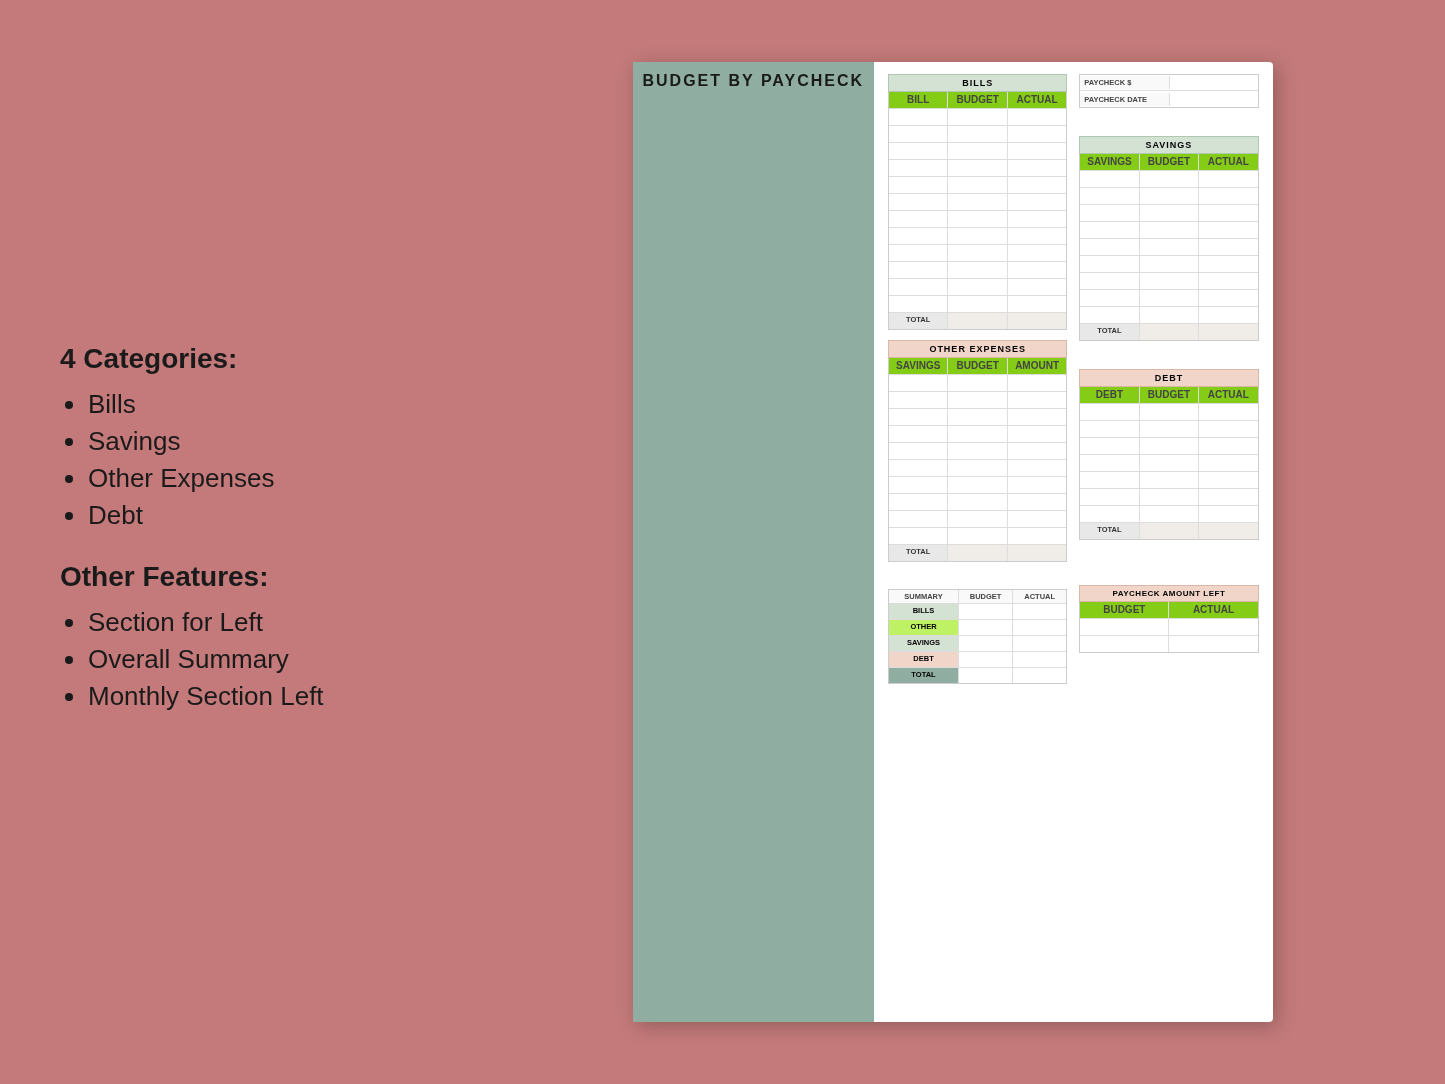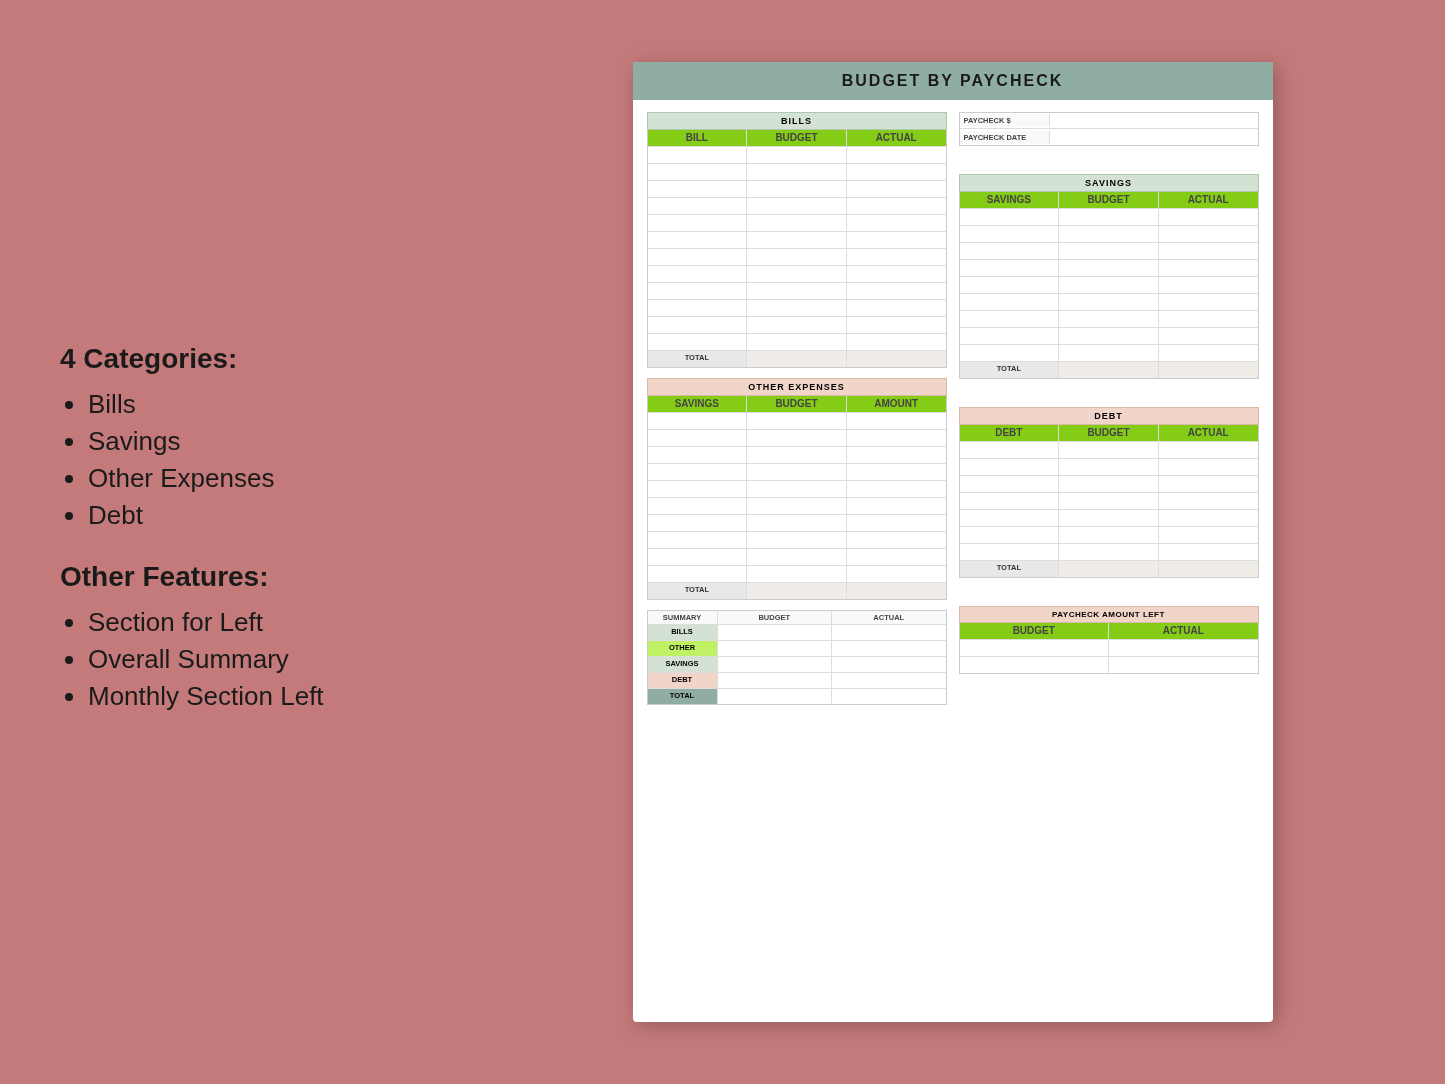--- a/index.html
+++ b/index.html
@@ -46,21 +46,21 @@
     }
 
     .document {
       background: #fff;
       width: 640px;
       min-height: 960px;
       box-shadow: 4px 4px 20px rgba(0,0,0,0.25);
       border-radius: 4px;
       padding: 0;
       display: flex;
-      flex-direction: column;
+      flex-direction: row;
       font-size: 9px;
       justify-content: space-between;
     }
 
     .doc-header {
       background: #8fada0;
       text-align: center;
       padding: 10px;
       font-size: 16px;
       font-weight: 800;
@@ -213,21 +213,21 @@
       height: 17px;
       border-bottom: 1px solid #ddd;
     }
 
     .note-line:last-child {
       border-bottom: none;
     }
 
     
     .amount-left-section {
-      margin-top: 0;
+      margin-top: 17px;
     }
 
     .amount-left-title {
       background: #f0d5c8;
       text-align: center;
       font-weight: 800;
       font-size: 8px;
       padding: 3px;
       border: 1px solid #d9b8a8;
       letter-spacing: 0.5px;
@@ -235,21 +235,21 @@
 
     .amount-left-table {
       display: flex;
       flex-direction: column;
       border: 1px solid #ccc;
       border-top: none;
     }
 
     
     .summary-section {
-      margin-top: 0;
+      margin-top: 17px;
     }
 
     .summary-row-data {
       display: flex;
       border-bottom: 1px solid #ddd;
       min-height: 15px;
     }
 
     .summary-label-cell {
       width: 70px;

